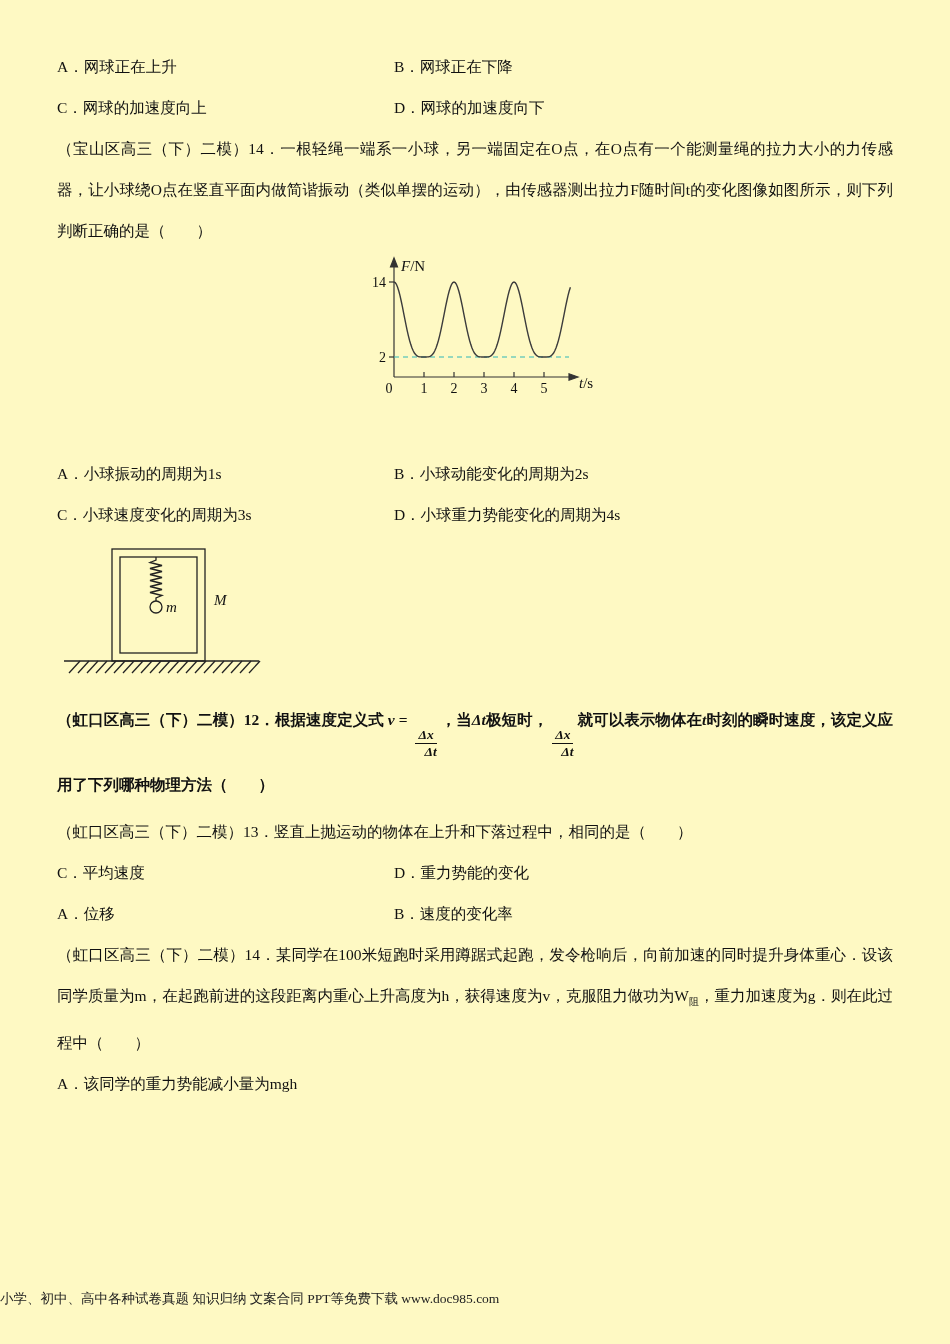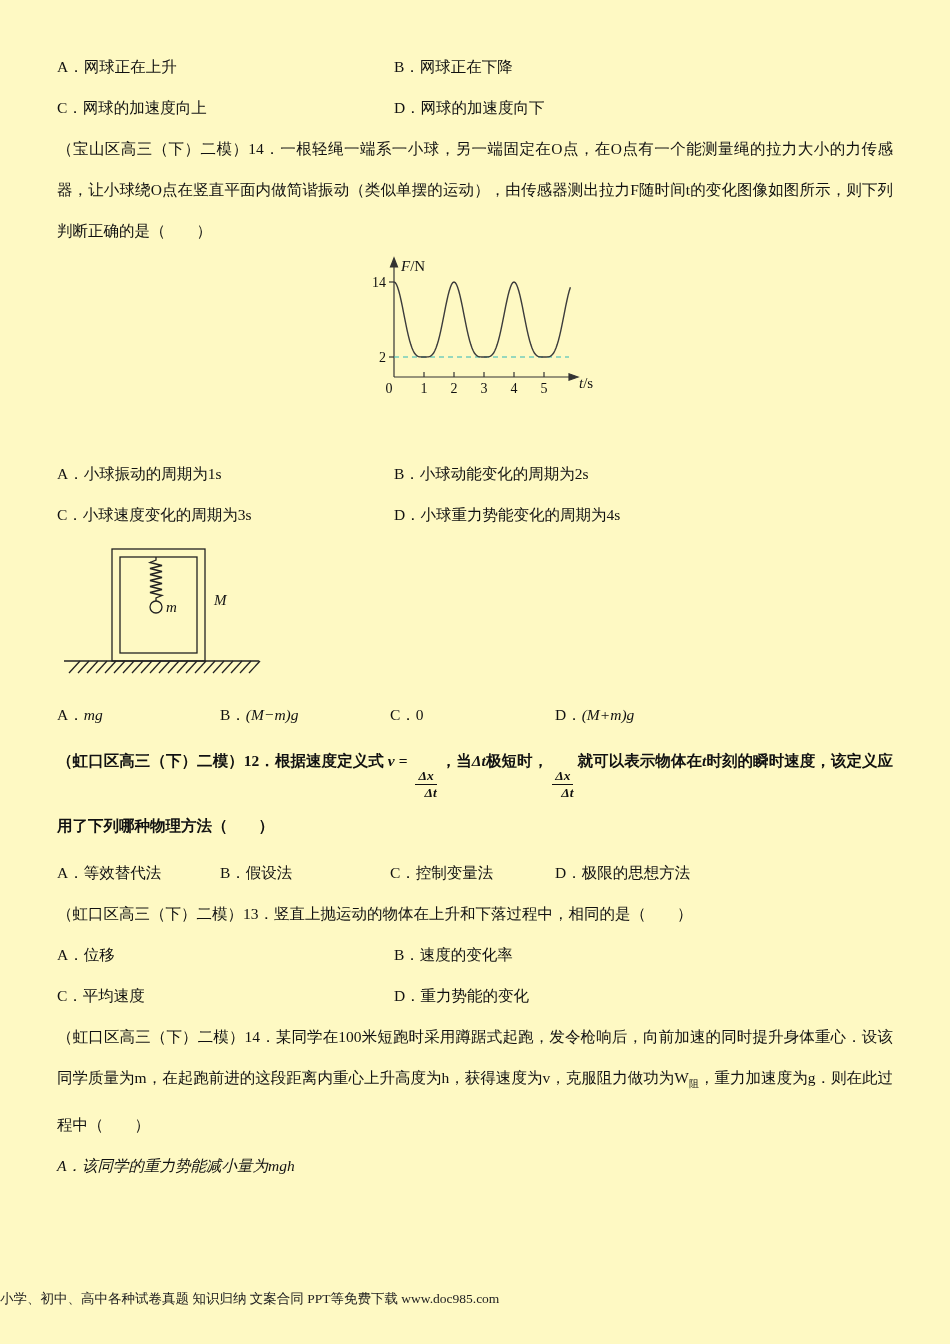--- a/index.html
+++ b/index.html
@@ -1,21 +1,21 @@
 <!DOCTYPE html>
 <html><head>
 <meta charset="utf-8">
 <style>
   html,body{margin:0;padding:0;background:#ffffff;}
   .page{position:relative;width:950px;height:1344px;background:#fef9c3;
         font-family:"Liberation Serif","DejaVu Serif",serif;color:#111;overflow:hidden;}
   .content{padding:46px 57px 0 57px;}
   .para{font-size:15.5px;line-height:41px;text-align:justify;margin:0;}
   .optrow{font-size:15.5px;line-height:41px;white-space:nowrap;}
-  .optline{font-size:15.5px;line-height:41px;margin:0;font-style:italic;}
+  .optline{font-size:15.5px;line-height:41px;margin:0;}
   .col1{display:inline-block;width:333px;}
   .o4a{display:inline-block;width:163px;}
   .o4b{display:inline-block;width:170px;}
   .o4c{display:inline-block;width:165px;}
   .mvar{font-style:italic;font-family:"Liberation Serif","DejaVu Serif",serif;}
   .frac{display:inline-flex;flex-direction:column;align-items:flex-end;vertical-align:-14px;
         line-height:1.15;font-size:13.5px;font-style:italic;margin:0 4px;}
   .frac .num{border-bottom:1px solid #111;padding:0 3px;}
   .q12para{line-height:52px;font-weight:bold;}
   .graphfig{margin:4px 0 26px 300px;}
@@ -121,49 +121,43 @@
             <line x1="145" y1="132" x2="156" y2="120"></line>
             <line x1="154" y1="132" x2="165" y2="120"></line>
             <line x1="163" y1="132" x2="174" y2="120"></line>
             <line x1="172" y1="132" x2="183" y2="120"></line>
             <line x1="181" y1="132" x2="192" y2="120"></line>
             <line x1="190" y1="132" x2="201" y2="120"></line>
           </g>
       </svg>
     </div>
 
-    <div class="optrow">
-      <span class="o4a"><span>A．</span><span class="mvar">mg</span></span><span class="o4b"><span>B．</span><span class="mvar">(M−m)g</span></span><span class="o4c"><span>C．</span><span>0</span></span><span><span>D．</span><span class="mvar">(M+m)g</span></span>
-    </div>
 
     <p class="para q12para">
       <span>（虹口区高三（下）二模）12．根据速度定义式</span>
       <span class="mvar">v</span>
       <span>=</span>
       <span class="frac">
           <span class="num">Δx</span>
           <span class="den">Δt</span>
         </span><span>，当</span><span class="mvar">Δt</span><span>极短时，</span><span class="frac">
           <span class="num">Δx</span>
           <span class="den">Δt</span>
         </span><span>就可以表示物体在</span><span class="mvar">t</span><span>时刻的瞬时速度，该定义应用了下列哪种物理方法（　　）</span>
     </p>
 
-    <div class="optrow">
-      <span class="o4a">A．等效替代法</span><span class="o4b">B．假设法</span><span class="o4c">C．控制变量法</span><span>D．极限的思想方法</span>
-    </div>
 
     <p class="para">（虹口区高三（下）二模）13．竖直上抛运动的物体在上升和下落过程中，相同的是（　　）</p>
     <div class="optrow">
+      <span class="col1">C．平均速度</span>
+      <span>D．重力势能的变化</span>
+    </div>
+    <div class="optrow">
       <span class="col1">A．位移</span>
       <span>B．速度的变化率</span>
-    </div>
-    <div class="optrow">
-      <span class="col1">C．平均速度</span>
-      <span>D．重力势能的变化</span>
     </div>
 
     <p class="para">
       <span>（虹口区高三（下）二模）14．某同学在100米短跑时采用蹲踞式起跑，发令枪响后，向前加速的同时提升身体重心．设该同学质量为m，在起跑前进的这段距离内重心上升高度为h，获得速度为v，克服阻力做功为W</span><sub class="wsub">阻</sub><span>，重力加速度为g．则在此过程中（　　）</span>
     </p>
     <p class="optline">A．该同学的重力势能减小量为mgh</p>
 
   </div>
 
   <div class="footer">小学、初中、高中各种试卷真题 知识归纳 文案合同 PPT等免费下载 www.doc985.com</div>

